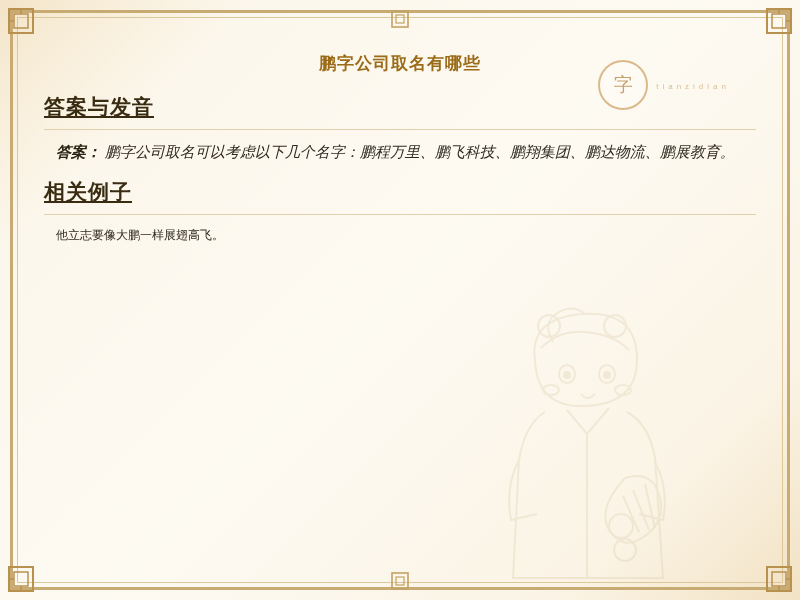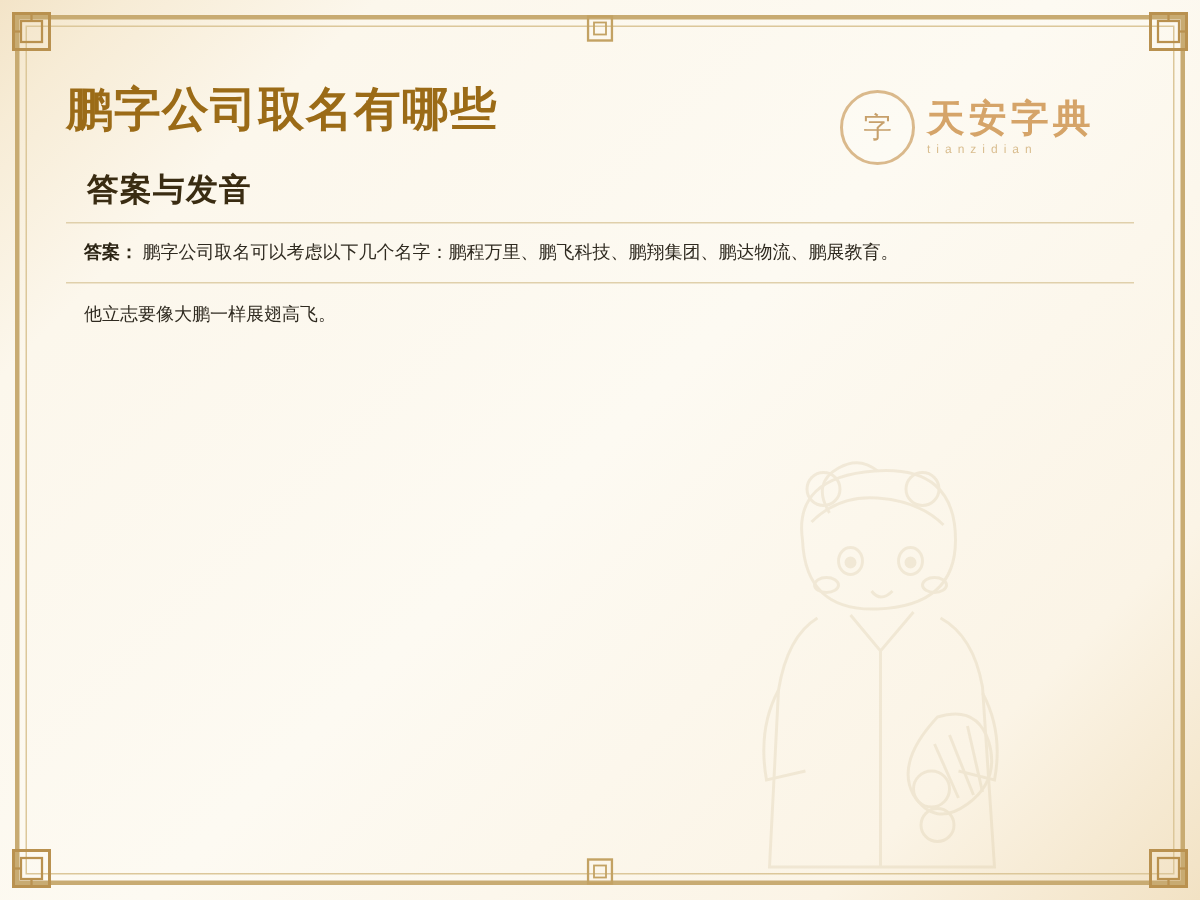--- a/index.html
+++ b/index.html
@@ -110,46 +110,49 @@
 
   
   .content {
     position: absolute;
     left: 44px;
     top: 52px;
     right: 44px;
     bottom: 40px;
   }
   .doc-title {
-    font-size: 31px;
+    text-align: center;
+    font-size: 17px;
     font-weight: bold;
     color: #9b6b17;
     letter-spacing: 1px;
     margin: 0 0 18px 0;
     font-family: Liberation Mono, monospace;
   }
   .section-head {
     font-size: 21px;
     font-weight: bold;
     color: #3a2c12;
-    margin: 14px 0 8px 14px;
+    margin: 14px 0 8px 0;
     letter-spacing: 1px;
+    text-decoration: underline;
   }
   .divider {
     height: 1px;
     background: #e0d0ab;
     margin: 0 0 10px 0;
   }
   .para {
-    font-size: 12px;
+    font-size: 15px;
     line-height: 1.62;
     color: #2f2a20;
     margin: 0 0 10px 0;
     padding: 0 10px 0 12px;
     text-align: justify;
+    font-style: italic;
   }
   .para .lbl {
     font-weight: bold;
     color: #2b2414;
   }
   .example {
     font-size: 12px;
     line-height: 1.7;
     color: #2f2a20;
     padding: 0 10px 0 12px;
@@ -245,36 +248,36 @@
 
         <circle cx="146" cy="244" r="12"></circle>
         <circle cx="150" cy="268" r="11"></circle>
       </g>
     </svg>
   </div>
 
   <div class="logo">
     <div class="logo-seal">字</div>
     <div class="logo-text">
-      <div class="logo-cn">天安字典</div>
       <div class="logo-en">tianzidian</div>
     </div>
   </div>
 
   <div class="content">
 
     <h1 class="doc-title">鹏字公司取名有哪些</h1>
 
     <h2 class="section-head">答案与发音</h2>
     <div class="divider"></div>
 
     <p class="para">
       <span class="lbl">答案：</span>
       <span>鹏字公司取名可以考虑以下几个名字：鹏程万里、鹏飞科技、鹏翔集团、鹏达物流、鹏展教育。</span>
     </p>
 
 
+    <h2 class="section-head">相关例子</h2>
     <div class="divider"></div>
 
     <p class="example">他立志要像大鹏一样展翅高飞。</p>
 
   </div>
 </div>
 
 </body></html>

